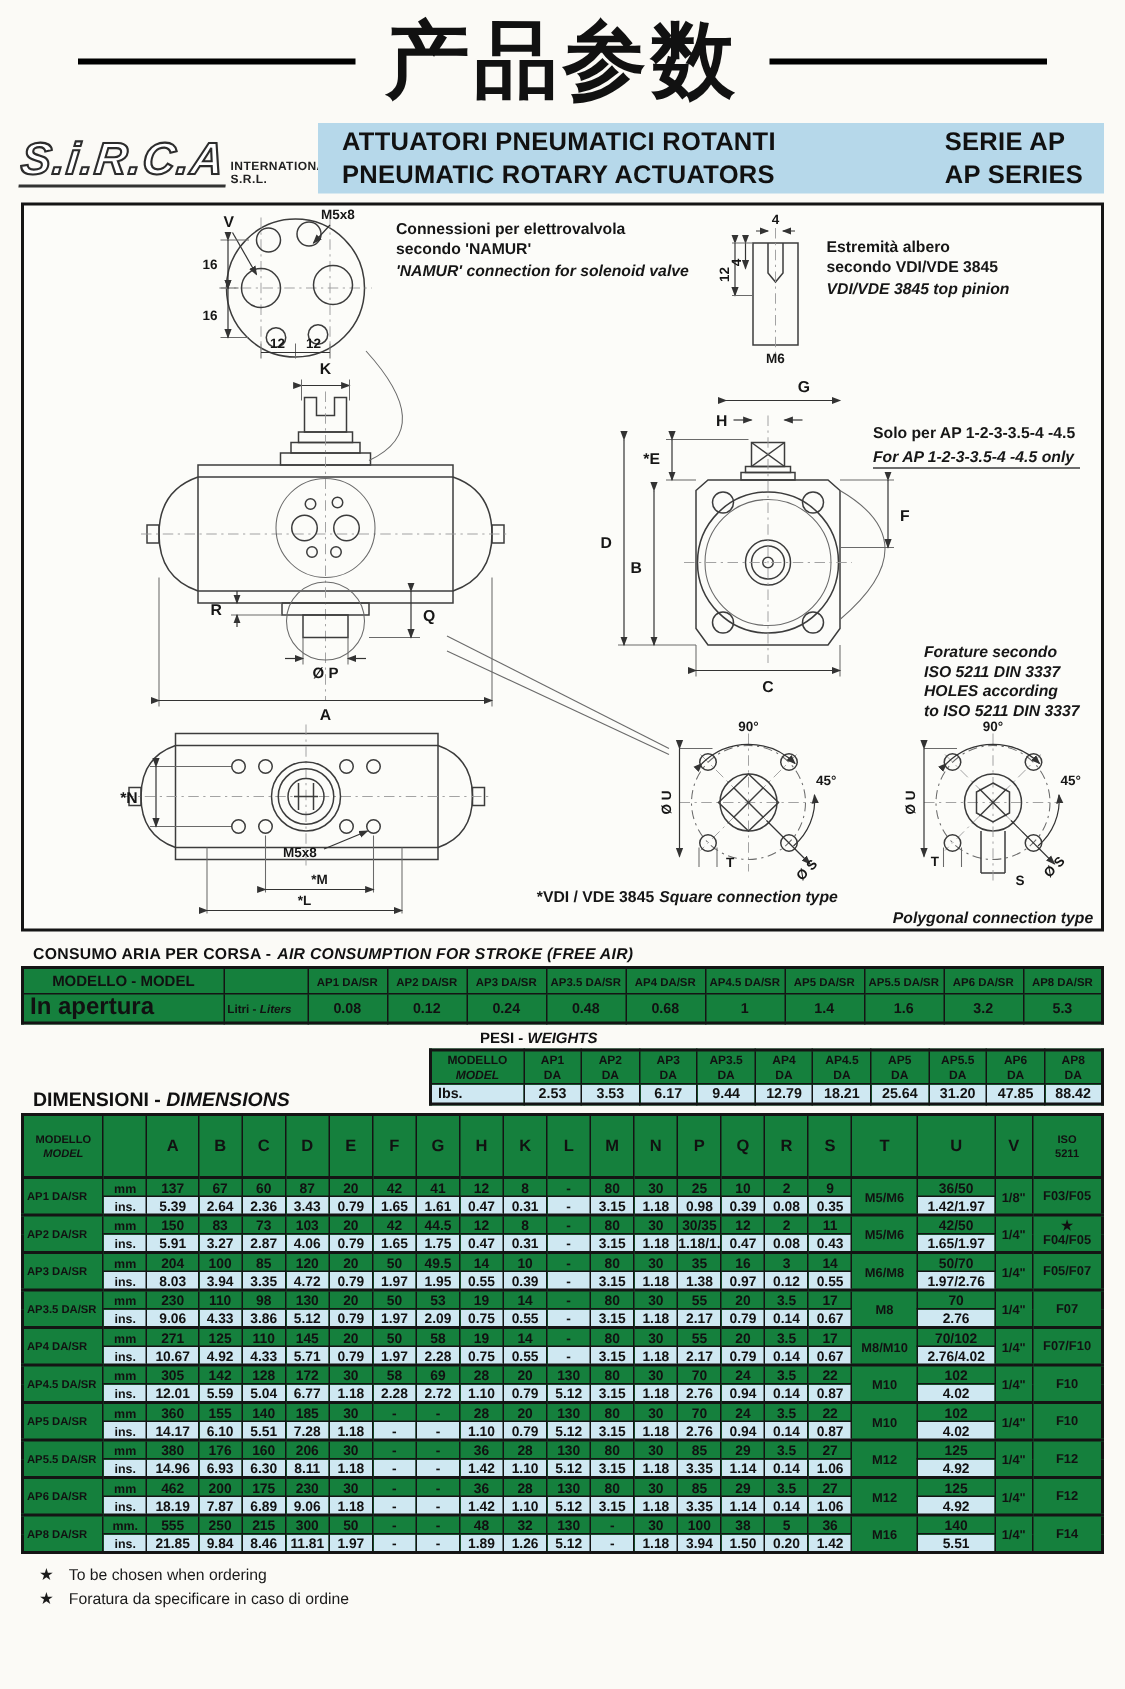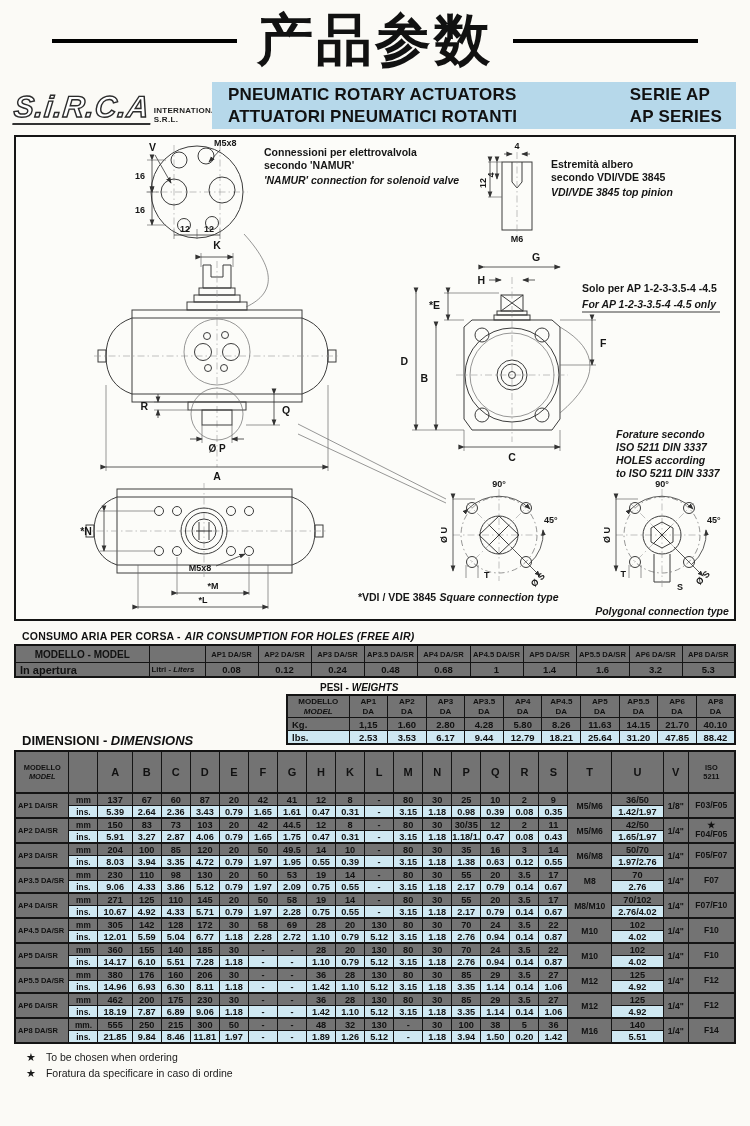--- a/index.html
+++ b/index.html
@@ -24,33 +24,33 @@
   .banner-left div,.banner-right div{font-size:17px;font-weight:bold;line-height:1.25;letter-spacing:0.2px;}
   
   .draw-box{margin:6px 14px 0 14px;border:2.5px solid #151515;background:#fcfcf9;height:482px;}
   svg .ln{stroke:#3c3c3c;stroke-width:1;fill:none;}
   svg .thin{stroke:#6a6a6a;stroke-width:0.7;fill:none;}
   svg .dim{stroke:#333;stroke-width:0.8;fill:none;}
   svg .cl{stroke:#999;stroke-width:0.6;fill:none;stroke-dasharray:7 3 1.5 3;}
   svg .tx{font-family:"Liberation Sans",sans-serif;font-weight:bold;fill:#161616;font-size:10px;}
   svg .s9{font-size:9px;} svg .s11{font-size:10.5px;} svg .it{font-style:italic;}
   
-  table{border-collapse:collapse;table-layout:fixed;background:#737373;}
+  table{border-collapse:collapse;table-layout:fixed;background:#15803d;}
   td,th{border:1px solid #141414;overflow:hidden;white-space:nowrap;padding:0;text-align:center;vertical-align:middle;}
   .shaded{background:#cfe8f2;}
   .italic{font-style:italic;}
   .group-start td{border-top:2px solid #141414;}
   
   .sec-title{margin:9px 0 2px 22px;font-size:10.5px;font-weight:bold;letter-spacing:0.2px;}
   .sec-title .italic{margin-left:4px;}
   table.air{width:722px;margin:0 0 0 14px;border:2px solid #141414;}
   .air th{font-size:7.6px;height:16px;font-weight:bold;}
   .air th.hdr-model{font-size:10px;}
   .air td{font-size:9.5px;height:13px;font-weight:bold;}
-  .air td.row-label{text-align:left;padding-left:4px;font-size:11px;}
+  .air td.row-label{text-align:left;padding-left:4px;font-size:16px;}
   .air td.unit-cell{text-align:left;padding-left:2px;font-size:7.8px;font-weight:bold;}
   
   .w-block{margin:4px 14px 0 286px;}
   .w-title{font-size:10px;font-weight:bold;margin:2px 0 1px 34px;}
   table.weights{width:450px;border:2px solid #141414;}
   .weights th{font-size:8px;height:21px;line-height:1.2;font-weight:bold;}
   .weights th.hdr-model{font-style:normal;}
   .weights th.hdr-model div:last-child{font-style:italic;}
   .weights td{font-size:9.5px;height:12px;font-weight:bold;}
   .weights td.row-label{text-align:left;padding-left:4px;font-size:9.5px;}
@@ -81,22 +81,22 @@
   <div class="title-rule"></div>
 </div>
 
 <div class="hdr">
   <div class="logo">
     <span class="logo-main">S.i.R.C.A</span>
     <span class="logo-sub">INTERNATIONAL S.R.L.</span>
   </div>
   <div class="banner">
     <div class="banner-left">
+      <div>ATTUATORI PNEUMATICI ROTANTI</div>
       <div>PNEUMATIC ROTARY ACTUATORS</div>
-      <div>ATTUATORI PNEUMATICI ROTANTI</div>
     </div>
     <div class="banner-right">
       <div>SERIE AP</div>
       <div>AP SERIES</div>
     </div>
   </div>
 </div>
 
 <div class="draw-box">
 <svg width="716" height="482" viewBox="0 0 716 482">
@@ -368,21 +368,21 @@
     <text class="tx s9" x="610" y="440" text-anchor="end">T</text>
     <line class="dim" x1="658" y1="410" x2="687" y2="439" marker-end="url(#ar)"></line>
     <text class="tx s9" transform="translate(689,443) rotate(-45)" text-anchor="middle">Ø S</text>
     <text class="tx s9" x="661" y="453">S</text>
     <text class="tx s11 it" x="646" y="478" text-anchor="middle">Polygonal connection type</text>
   </g>
 </svg>
 </div>
 
 <div class="sec-title">
-  <span>CONSUMO ARIA PER CORSA -</span><span class="italic">AIR CONSUMPTION FOR HOLES (FREE AIR)</span>
+  <span>CONSUMO ARIA PER CORSA -</span><span class="italic">AIR CONSUMPTION FOR STROKE (FREE AIR)</span>
 </div>
 <table class="air">
   <colgroup id="air-cols">
       <col style="width: 134px;">
       <col style="width: 56px;">
       <col>
       <col>
       <col>
       <col>
       <col>
@@ -488,33 +488,20 @@
             <div>DA</div>
           </th>
           <th>
             <div>AP8</div>
             <div>DA</div>
           </th>
         </tr>
     </thead>
     <tbody id="w-body">
         <tr>
-          <td class="row-label">Kg.</td>
-          <td>1,15</td>
-          <td>1.60</td>
-          <td>2.80</td>
-          <td>4.28</td>
-          <td>5.80</td>
-          <td>8.26</td>
-          <td>11.63</td>
-          <td>14.15</td>
-          <td>21.70</td>
-          <td>40.10</td>
-        </tr>
-        <tr>
           <td class="row-label shaded">lbs.</td>
           <td class="shaded">2.53</td>
           <td class="shaded">3.53</td>
           <td class="shaded">6.17</td>
           <td class="shaded">9.44</td>
           <td class="shaded">12.79</td>
           <td class="shaded">18.21</td>
           <td class="shaded">25.64</td>
           <td class="shaded">31.20</td>
           <td class="shaded">47.85</td>
@@ -713,21 +700,21 @@
         <td class="shaded">4.72</td>
         <td class="shaded">0.79</td>
         <td class="shaded">1.97</td>
         <td class="shaded">1.95</td>
         <td class="shaded">0.55</td>
         <td class="shaded">0.39</td>
         <td class="shaded">-</td>
         <td class="shaded">3.15</td>
         <td class="shaded">1.18</td>
         <td class="shaded">1.38</td>
-        <td class="shaded">0.63</td>
+        <td class="shaded">0.97</td>
         <td class="shaded">0.12</td>
         <td class="shaded">0.55</td>
         <td class="shaded">1.97/2.76</td>
       </tr>
       <tr class="group-start">
         <td class="name-cell" rowspan="2">AP3.5 DA/SR</td>
         <td class="unit-cell">mm</td>
         <td>230</td>
         <td>110</td>
         <td>98</td>

